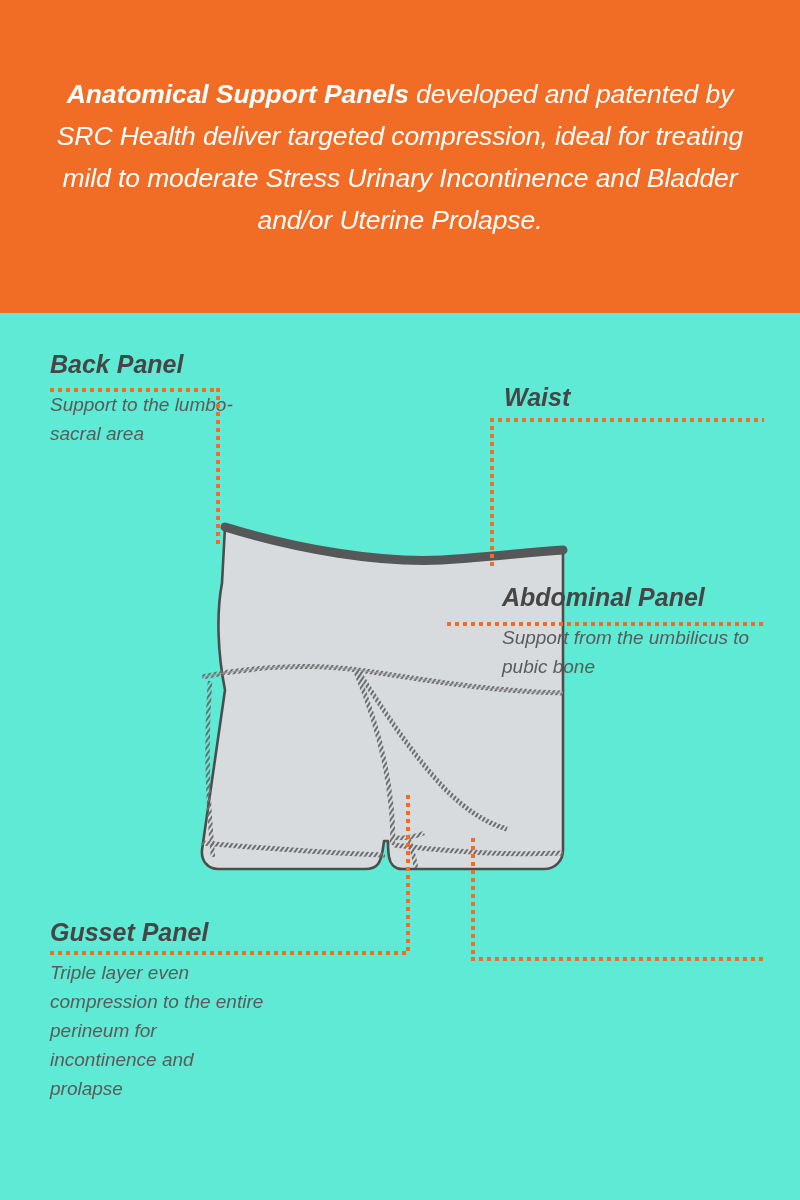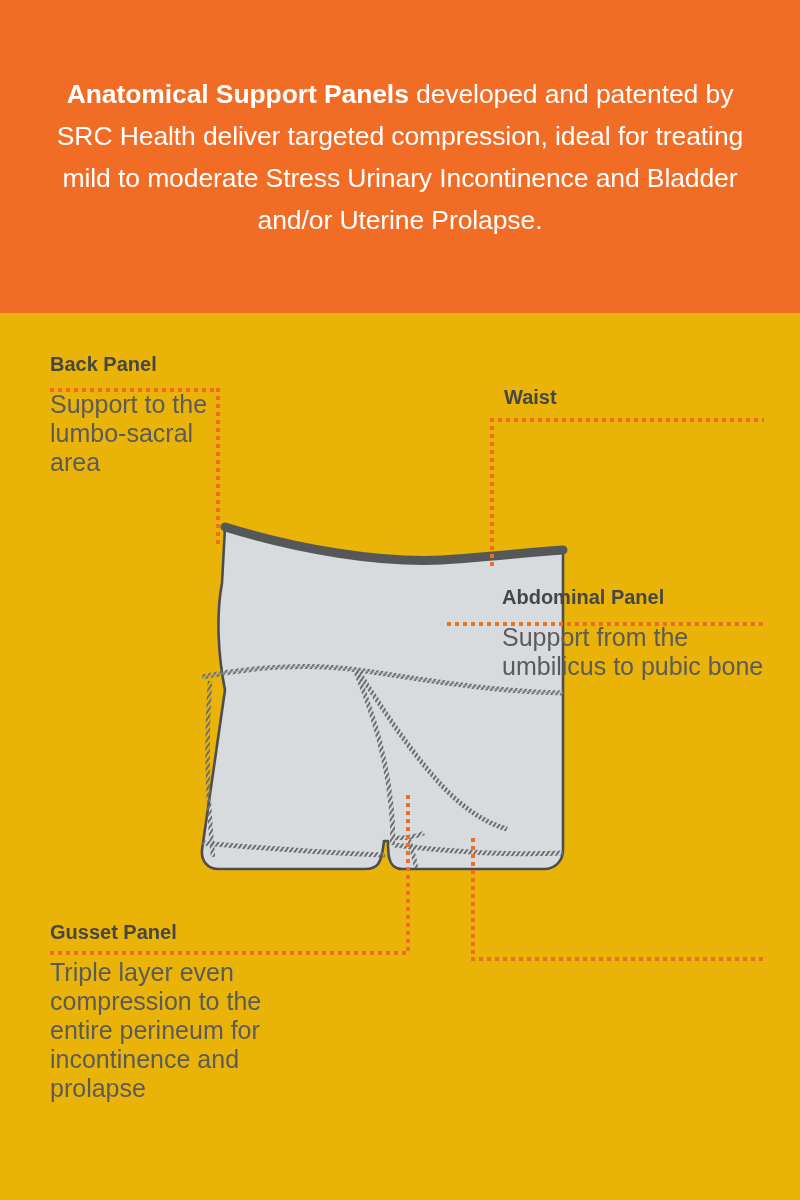--- a/index.html
+++ b/index.html
@@ -9,22 +9,23 @@
     background: #ffffff;
   }
   body {
     font-family: "Liberation Sans", sans-serif;
     -webkit-font-smoothing: antialiased;
   }
   #page {
     position: relative;
     width: 800px;
     height: 1200px;
-    background: #eab308;
+    background: #5eead4;
     overflow: hidden;
+    font-style: italic;
   }
 
   
   #header-banner {
     position: absolute;
     left: 0;
     top: 0;
     width: 800px;
     height: 313px;
     background: #F16C25;
@@ -48,29 +49,29 @@
   }
   #header-text .strong {
     font-weight: 700;
   }
 
   
   .callout {
     position: absolute;
   }
   .callout .c-title {
-    font-size: 20px;
+    font-size: 25px;
     font-weight: 700;
     color: #464646;
     line-height: 24px;
     margin: 0 0 6px 0;
     white-space: nowrap;
   }
   .callout .c-body {
-    font-size: 25px;
+    font-size: 19px;
     font-weight: 400;
     color: #5b5b5b;
     line-height: 29px;
     margin: 0;
     padding-top: 8px;
   }
   .callout.left  .c-title,
   .callout.left  .c-body { text-align: left; }
   .callout.right .c-title,
   .callout.right .c-body { text-align: left; }

